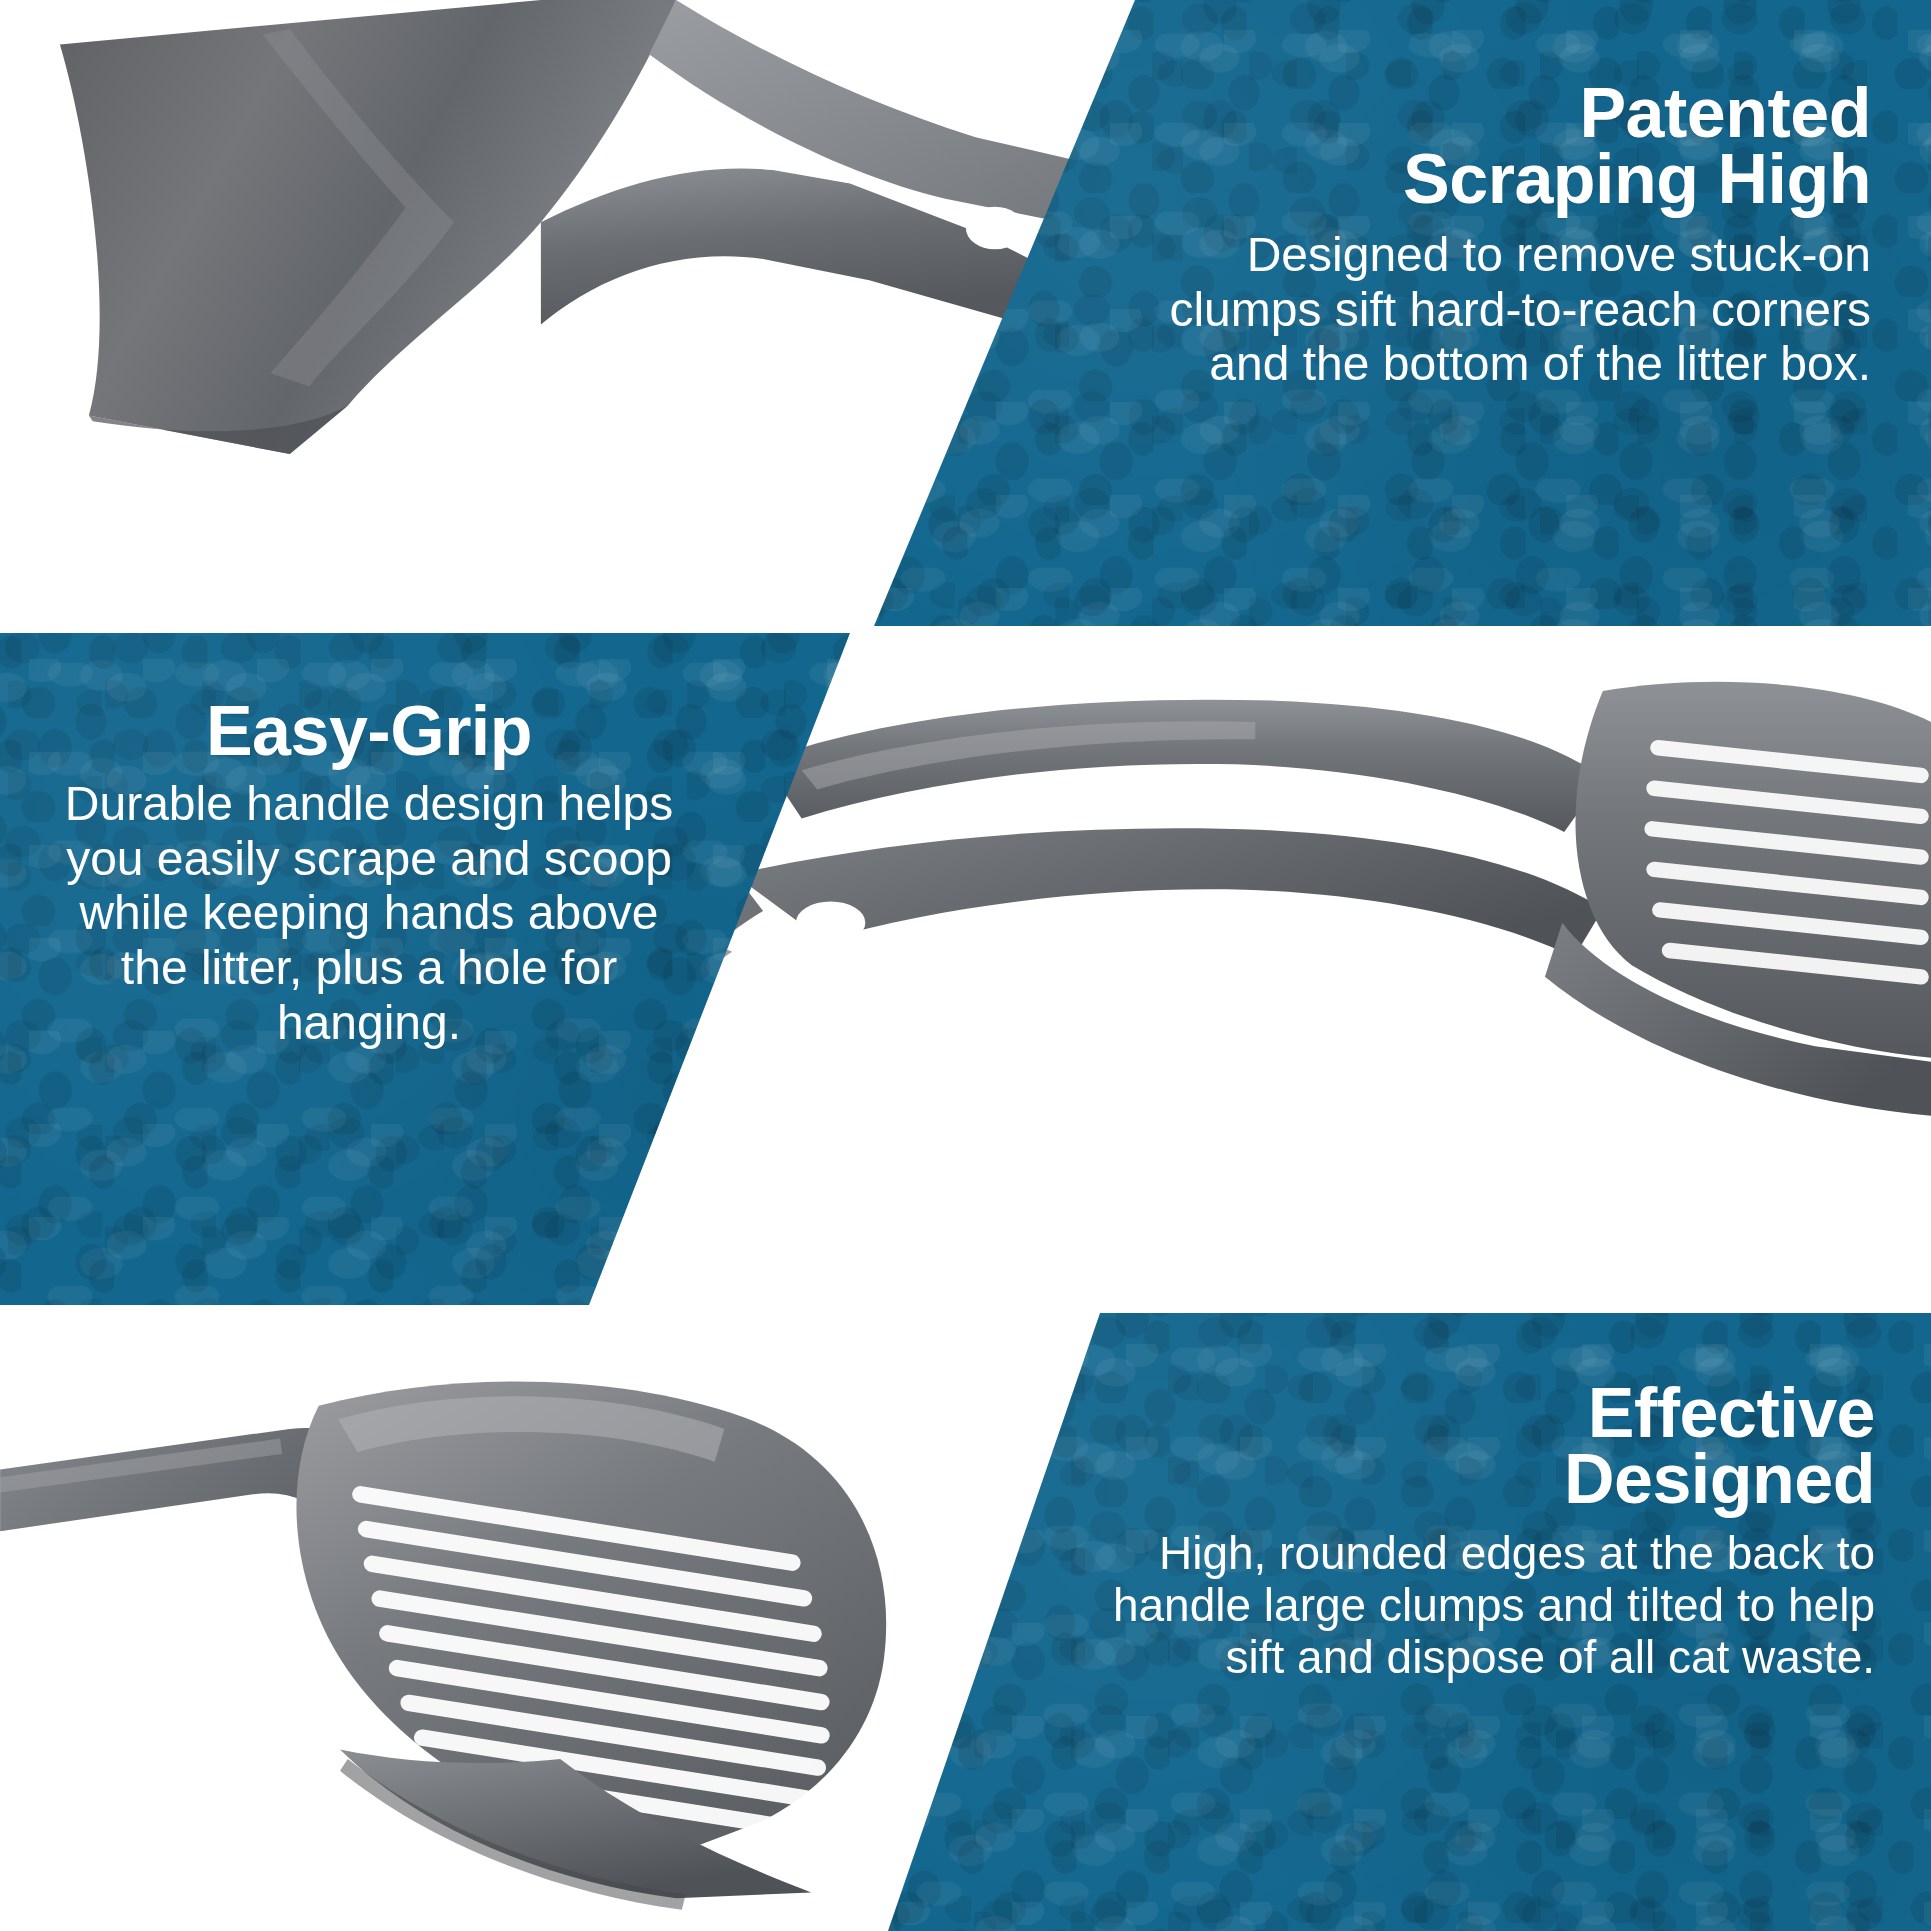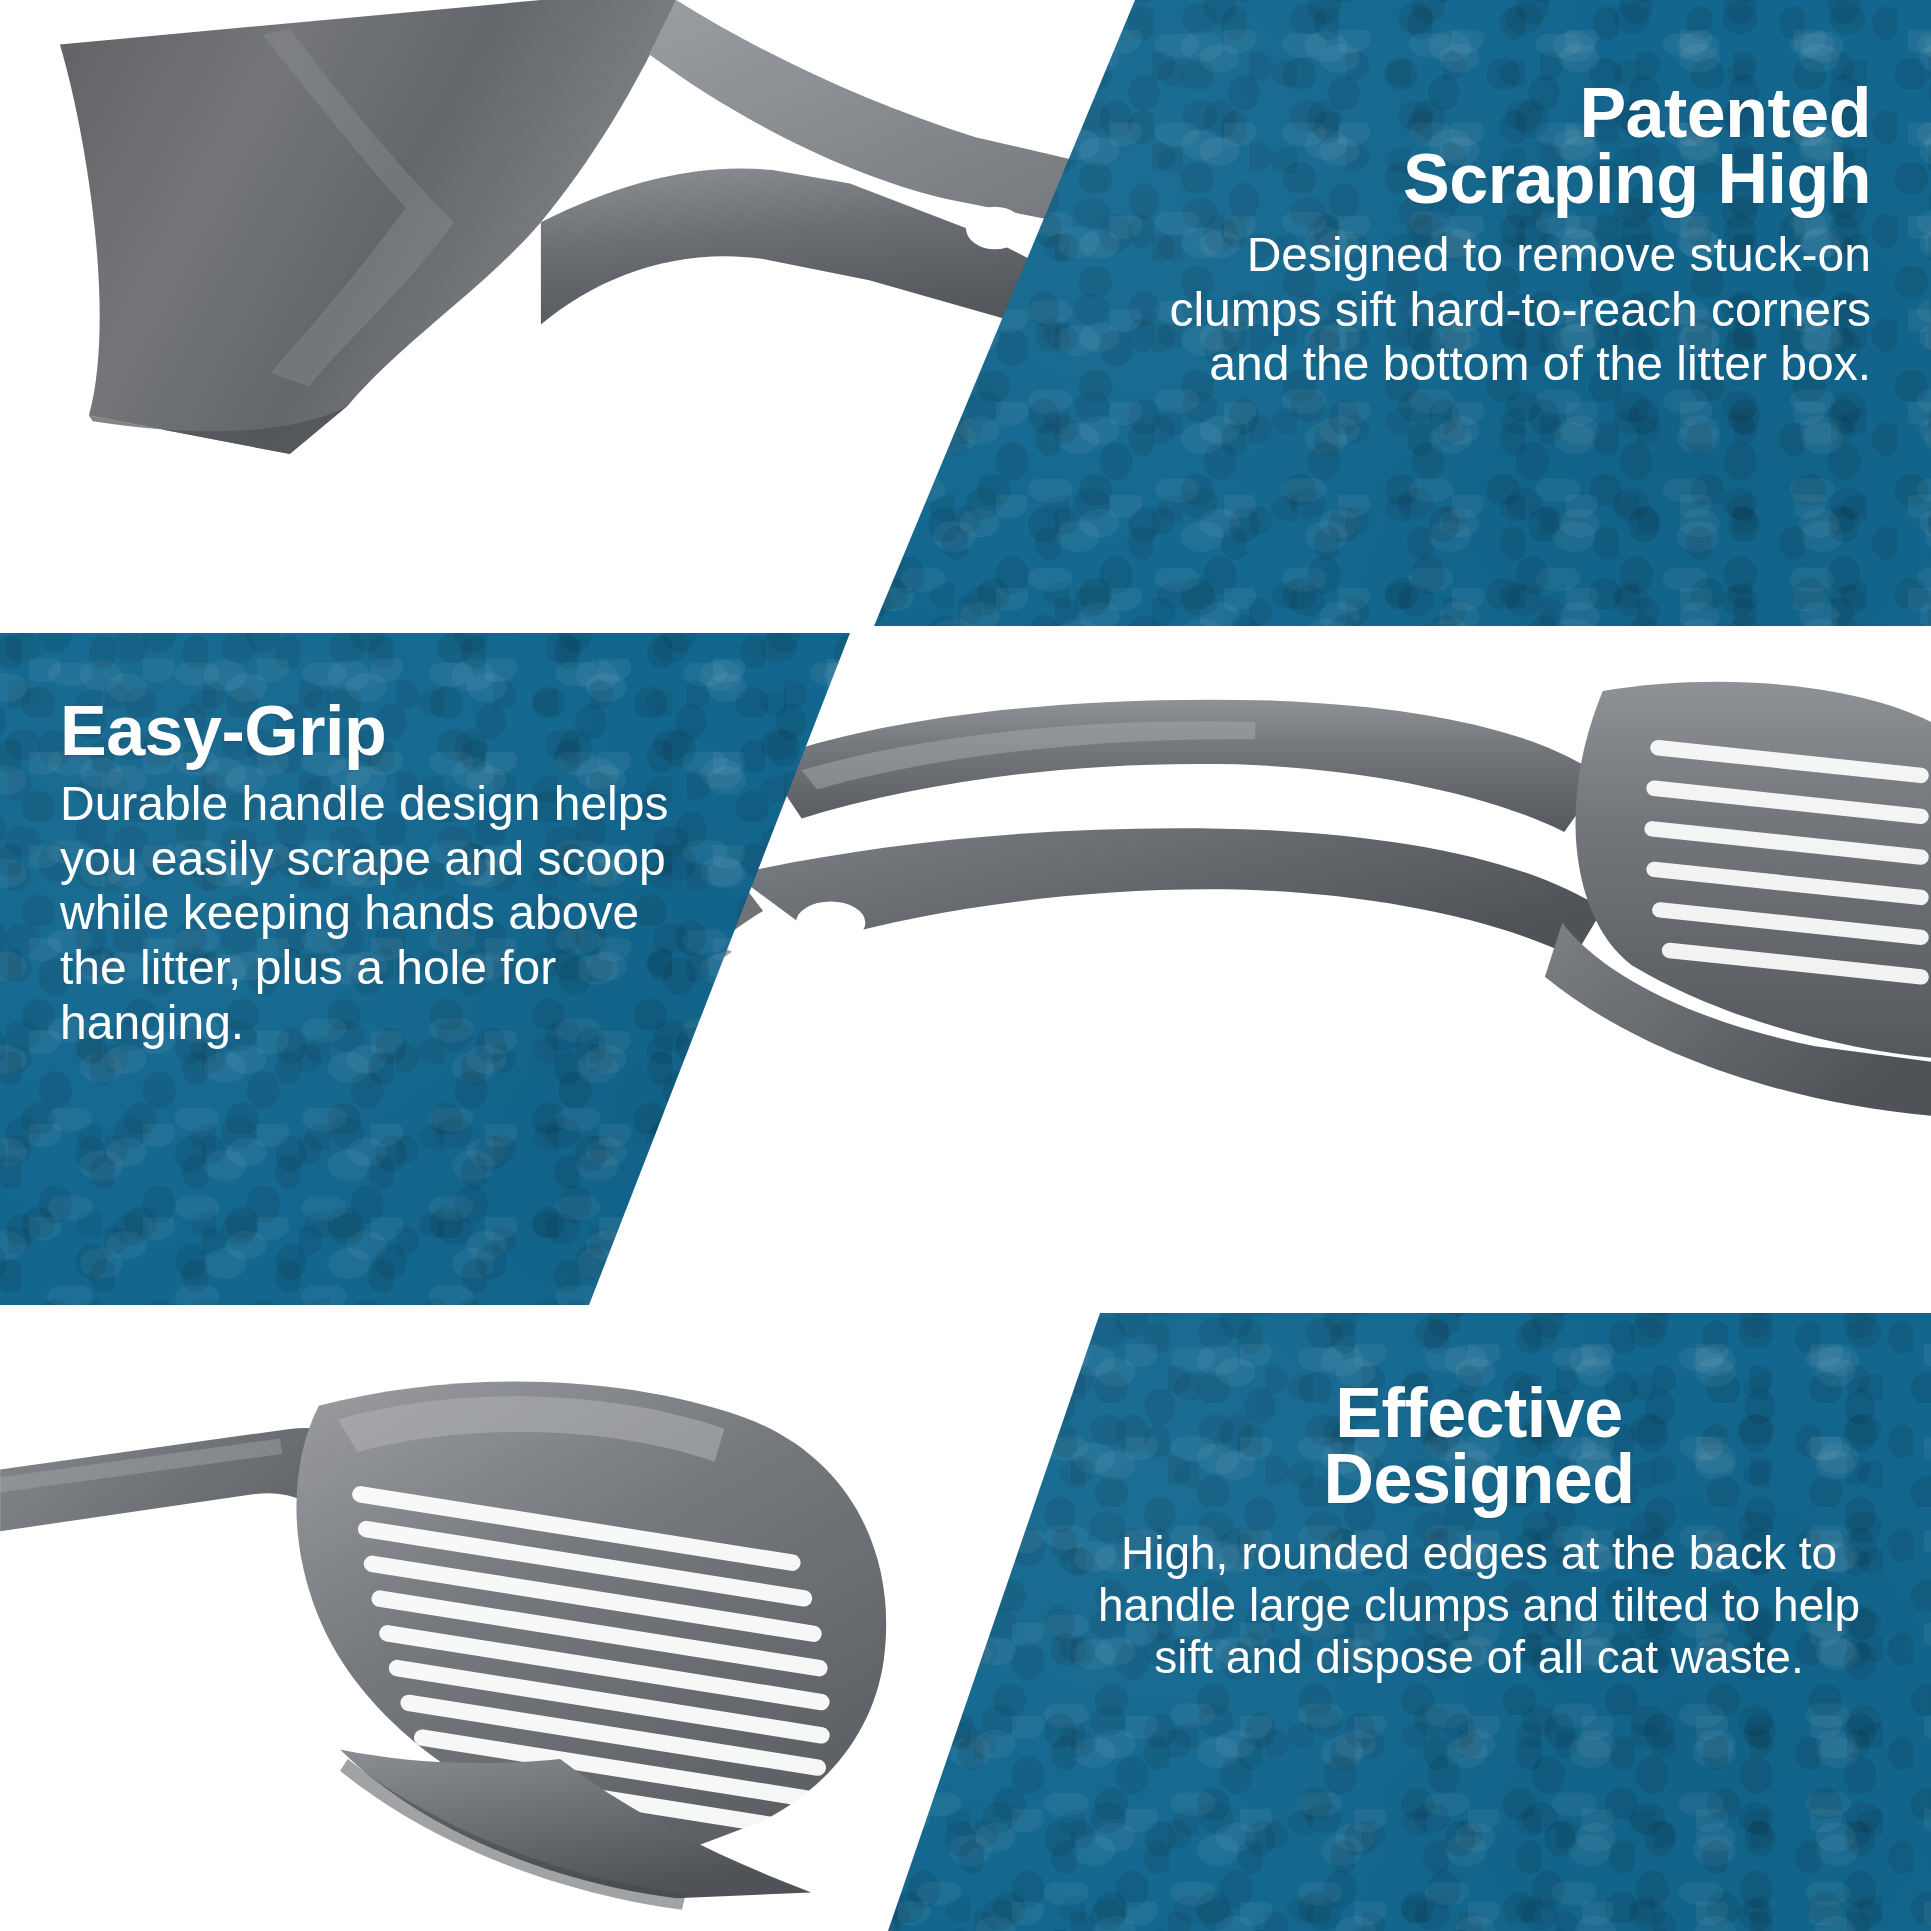--- a/index.html
+++ b/index.html
@@ -57,26 +57,26 @@
     text-shadow:0 1px 1.9px rgba(0,0,0,.10);
   }
   .bd { font-weight:400; line-height:1.14; }
 
   
   #p1-text { right:60px; top:81px; width:772px; text-align:right; }
   #p1-text .hd { font-size:70px; }
   #p1-text .bd { font-size:48px; margin-top:15.4px; }
 
   
-  #p2-text { left:60px; top:66px; width:618px; text-align:left; }
+  #p2-text { left:60px; top:66px; width:618px; text-align:center; }
   #p2-text .hd { font-size:70px; }
   #p2-text .bd { font-size:48px; margin-top:12px; }
 
   
-  #p3-text { right:56px; top:68px; width:792px; text-align:center; }
+  #p3-text { right:56px; top:68px; width:792px; text-align:right; }
   #p3-text .hd { font-size:70px; }
   #p3-text .bd { font-size:46px; margin-top:14px; }
 </style>
 </head>
 <body>
 
 <div class="sheet">
 
   <section class="panel" id="panel1" style="top:0; height:626px;">
 

